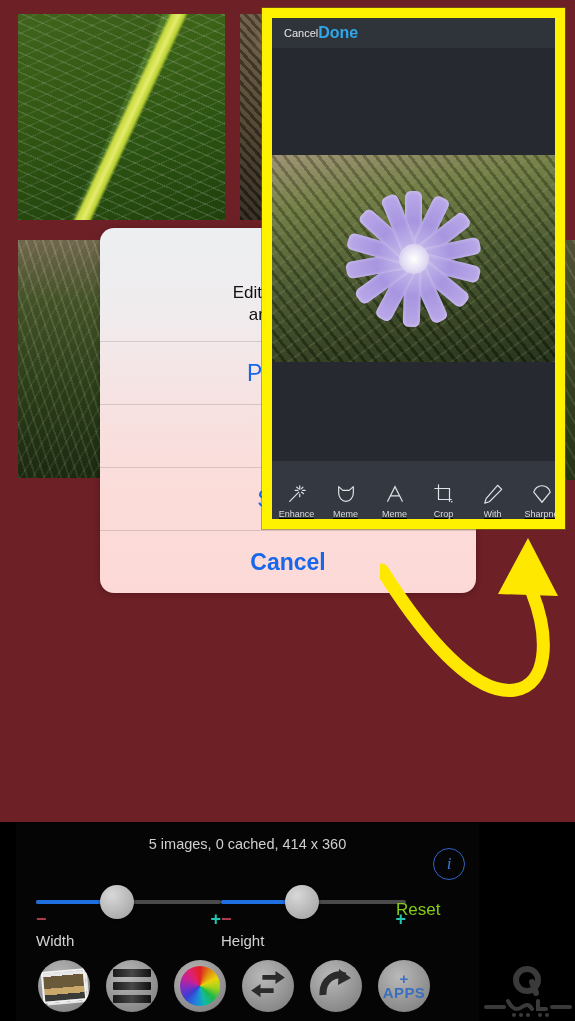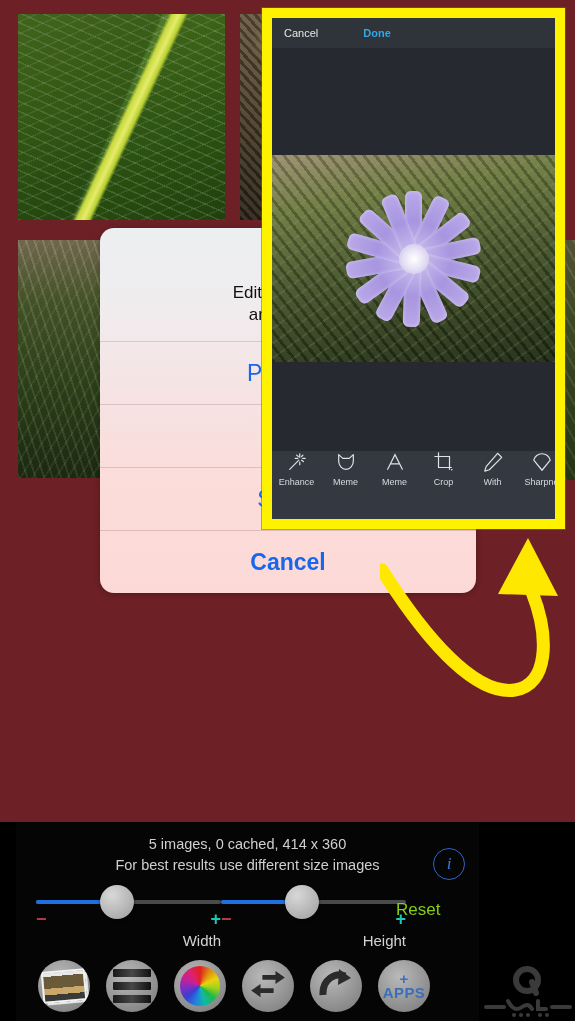--- a/index.html
+++ b/index.html
@@ -98,21 +98,21 @@
   }
   #pe-navbar{
     height:30px;display:flex;align-items:center;
     padding:0 12px;box-sizing:border-box;
     background:#2f333a;
   }
   #pe-cancel{font-size:11px;color:#e6e6e6;cursor:pointer;}
   #pe-title{
     flex:1;text-align:center;font-size:12px;font-weight:bold;color:#f2f2f2;
   }
-  #pe-done{font-size:11px;font-weight:bold;color:#2fa7e8;cursor:pointer;padding-left:45px;}
+  #pe-done{font-size:16px;font-weight:bold;color:#2fa7e8;cursor:pointer;}
 
   #pe-stage{
     position:absolute;left:0;right:0;top:30px;bottom:54px;
     background:#262a30;
   }
   #pe-photo{
     position:absolute;left:0;right:0;top:107px;height:207px;
     overflow:hidden;
     background:
       radial-gradient(ellipse 70px 60px at 50% 55%, rgba(255,255,255,0.0) 0 100%),
@@ -133,23 +133,23 @@
     background:linear-gradient(180deg,#b9a8e8 0%,#a795e0 45%,#cfc6ee 100%);
     box-shadow:inset 0 0 4px rgba(255,255,255,0.45);
   }
   #flower .core{
     position:absolute;left:50%;top:50%;width:30px;height:30px;
     margin:-15px 0 0 -15px;border-radius:50%;
     background:radial-gradient(circle,#ffffff 0%,#e8e4f6 45%,#c4b9e6 100%);
   }
 
   #pe-toolbar{
-    position:absolute;left:0;right:0;bottom:0;height:68px;
+    position:absolute;left:0;right:0;bottom:0;height:58px;
     background:#343941;
-    display:flex;align-items:flex-start;
+    display:flex;align-items:flex-end;text-decoration:underline;
   }
   .pe-tool{
     flex:1 0 auto;width:49px;
     display:flex;flex-direction:column;align-items:center;justify-content:center;
     gap:4px;cursor:pointer;
   }
   .pe-tool svg{display:block;}
   .pe-tool .lbl{
     font-size:9px;color:#d8dade;white-space:nowrap;overflow:hidden;
     max-width:49px;text-align:center;
@@ -198,21 +198,21 @@
     background:radial-gradient(circle at 35% 30%,#d8d8d8,#9d9d9d);
     box-shadow:0 1px 3px rgba(0,0,0,0.6);
     cursor:pointer;
   }
   .minus,.plus{
     position:absolute;top:27px;font-size:18px;font-weight:bold;cursor:pointer;
   }
   .minus{left:0;color:#b03a4e;}
   .plus{right:0;color:#1fc7b4;}
   .sl-label{
-    position:absolute;top:50px;width:100%;text-align:right;
+    position:absolute;top:50px;width:100%;text-align:left;
     color:#d3d3d3;font-size:15px;
   }
   #reset-btn{
     position:absolute;left:380px;top:18px;
     color:#84cc16;font-size:17px;cursor:pointer;
   }
 
   #icon-row{
     position:absolute;left:0;top:134px;width:575px;height:65px;
   }
@@ -394,21 +394,20 @@
       <path d="M148 10 L178 68 L118 66 Z" fill="#ffe800"></path>
     </svg>
   </div>
 
 </div>
 
 <div id="bottom-bar">
 
   <div id="status-lines">
     <div>5 images, 0 cached, 414 x 360</div>
-    <div>For best results use different size images</div>
   </div>
 
   <div id="info-btn">i</div>
 
   <div id="sliders-row">
 
     <div class="slider-group" id="slider-width">
       <div class="track">
         <div class="fill" style="width:44%"></div>
         <div class="thumb" style="left:44%"></div>

